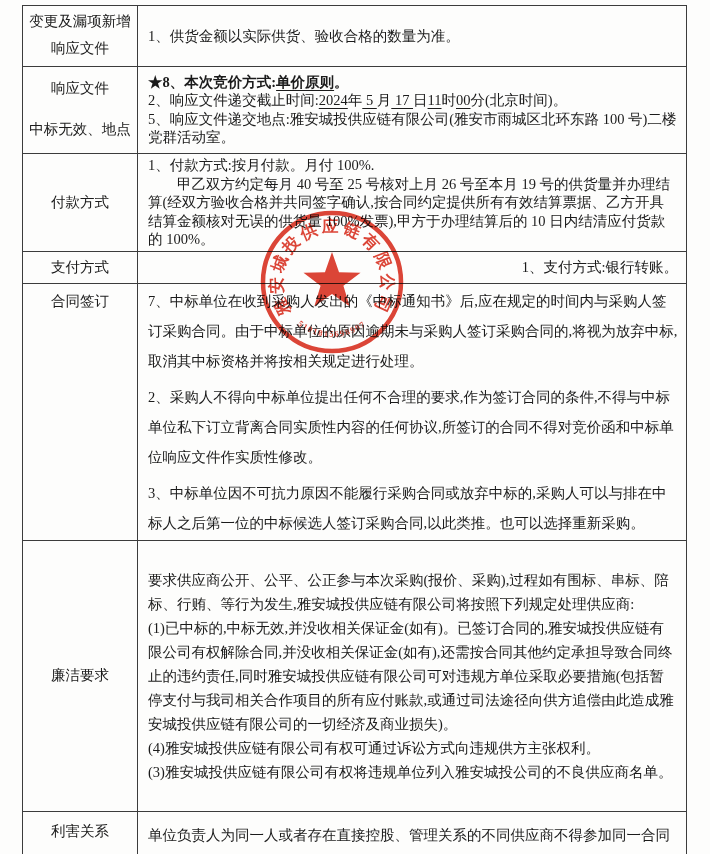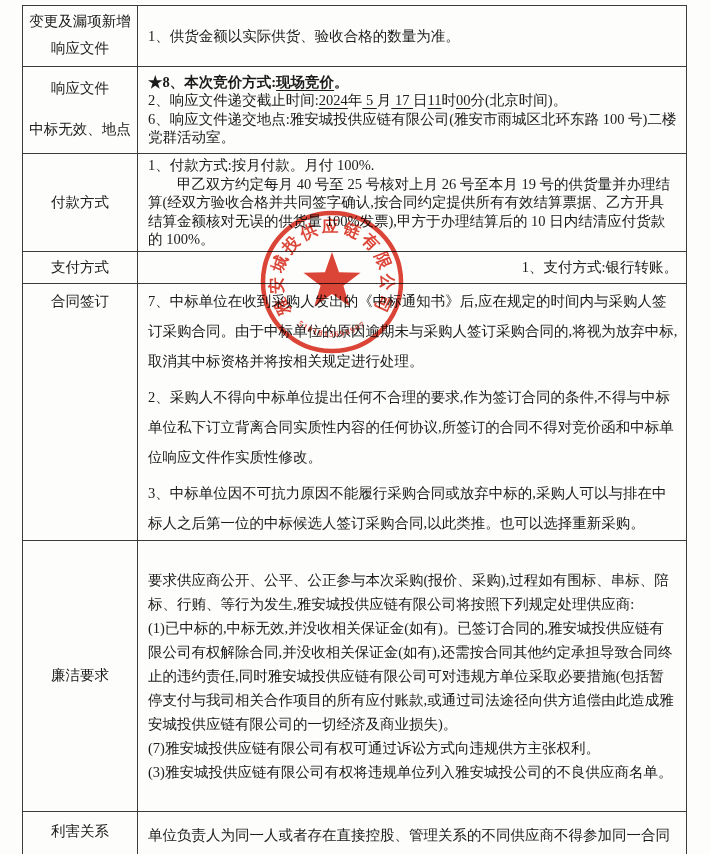--- a/index.html
+++ b/index.html
@@ -99,23 +99,23 @@
           <p>1、供货金额以实际供货、验收合格的数量为准。</p>
         </td>
       </tr>
 
       <tr class="r2">
         <td class="label">
           <span class="lbl-line">响应文件</span>
           <span class="lbl-line">中标无效、地点</span>
         </td>
         <td class="content">
-          <p class="bold"><span>★8、本次竞价方式:</span><span class="u">现场竞价</span><span>。</span></p>
+          <p class="bold"><span>★8、本次竞价方式:</span><span class="u">单价原则</span><span>。</span></p>
           <p><span>2、响应文件递交截止时间:</span><span class="u">2024</span><span>年</span><span class="u"> 5 </span><span>月</span><span class="u"> 17 </span><span>日</span><span class="u">11</span><span>时</span><span class="u">00</span><span>分(北京时间)。</span></p>
-          <p>6、响应文件递交地点:雅安城投供应链有限公司(雅安市雨城区北环东路 100 号)二楼党群活动室。</p>
+          <p>5、响应文件递交地点:雅安城投供应链有限公司(雅安市雨城区北环东路 100 号)二楼党群活动室。</p>
         </td>
       </tr>
 
       <tr class="r3">
         <td class="label">
           <span class="lbl-line">付款方式</span>
         </td>
         <td class="content">
           <p>1、付款方式:按月付款。月付 100%.</p>
           <p class="indent">甲乙双方约定每月 40 号至 25 号核对上月 26 号至本月 19 号的供货量并办理结算(经双方验收合格并共同签字确认,按合同约定提供所有有效结算票据、乙方开具结算金额核对无误的供货量 100%发票),甲方于办理结算后的 10 日内结清应付货款的 100%。</p>
@@ -142,21 +142,21 @@
         </td>
       </tr>
 
       <tr class="r6">
         <td class="label">
           <span class="lbl-line">廉洁要求</span>
         </td>
         <td class="content">
           <p>要求供应商公开、公平、公正参与本次采购(报价、采购),过程如有围标、串标、陪标、行贿、等行为发生,雅安城投供应链有限公司将按照下列规定处理供应商:</p>
           <p>(1)已中标的,中标无效,并没收相关保证金(如有)。已签订合同的,雅安城投供应链有限公司有权解除合同,并没收相关保证金(如有),还需按合同其他约定承担导致合同终止的违约责任,同时雅安城投供应链有限公司可对违规方单位采取必要措施(包括暂停支付与我司相关合作项目的所有应付账款,或通过司法途径向供方追偿由此造成雅安城投供应链有限公司的一切经济及商业损失)。</p>
-          <p>(7)雅安城投供应链有限公司有权可通过诉讼方式向违规供方主张权利。</p>
+          <p>(4)雅安城投供应链有限公司有权可通过诉讼方式向违规供方主张权利。</p>
           <p>(3)雅安城投供应链有限公司有权将违规单位列入雅安城投公司的不良供应商名单。</p>
         </td>
       </tr>
 
       <tr class="r7">
         <td class="label">
           <span class="lbl-line">利害关系</span>
           <span class="lbl-line">供应商处理</span>
         </td>
         <td class="content">

